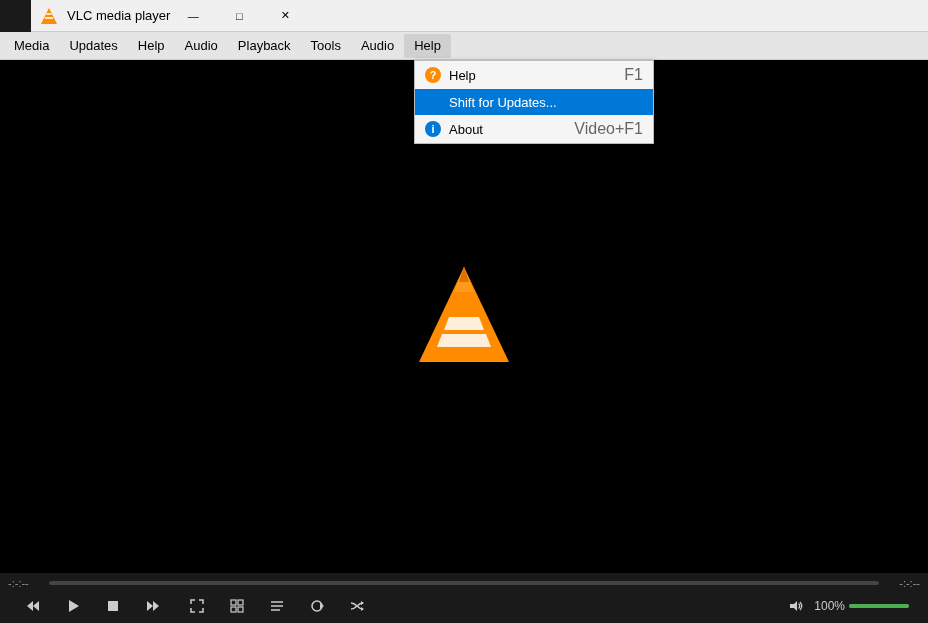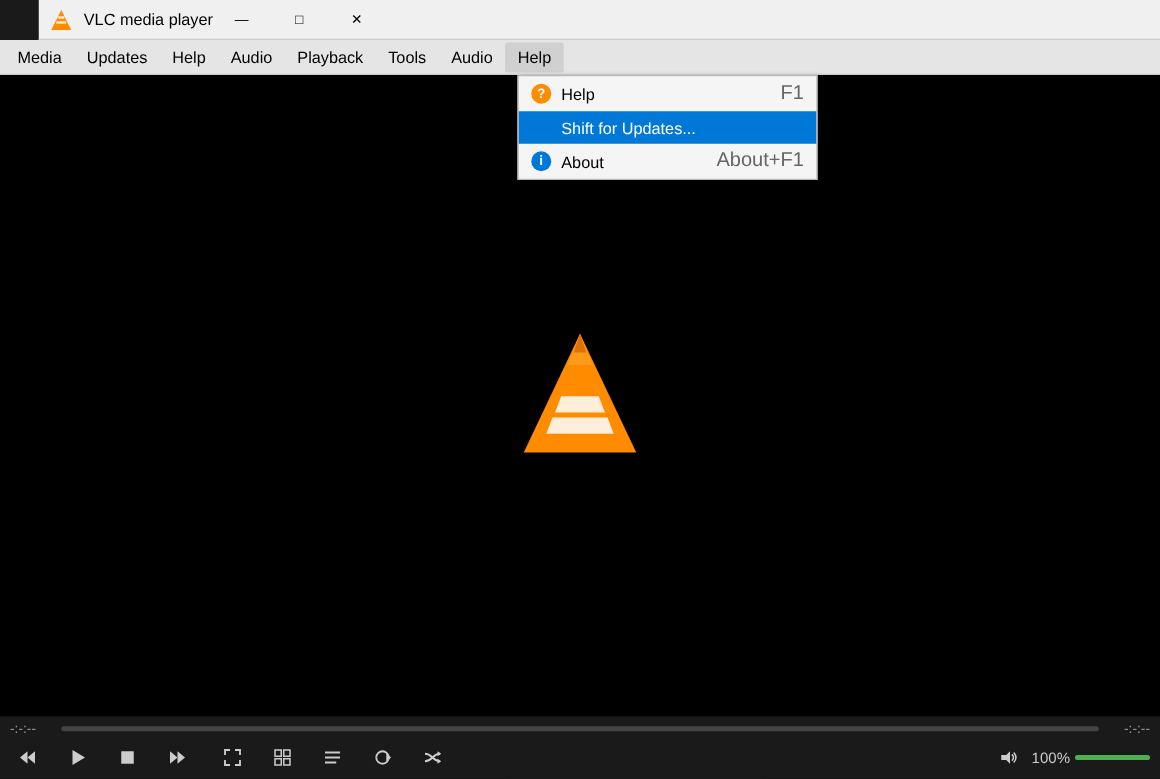--- a/index.html
+++ b/index.html
@@ -161,21 +161,21 @@
       color: #999;
       font-size: 11px;
       min-width: 35px;
       text-align: right;
     }
 
     
     #controls-row {
       display: flex;
       align-items: flex-start;
-      padding: 3px 8px;
+      padding: 3px 19px;
       gap: 12px;
     }
     .ctrl-btn {
       width: 28px;
       height: 24px;
       background: transparent;
       border: none;
       cursor: pointer;
       display: flex;
       align-items: center;
@@ -273,21 +273,21 @@
 
     <div class="dropdown-item highlighted">
       <span class="item-icon" style="background:transparent;"></span>
       <span class="item-label">Shift for Updates...</span>
       <span class="item-shortcut"></span>
     </div>
 
     <div class="dropdown-item">
       <span class="item-icon icon-info">i</span>
       <span class="item-label">About</span>
-      <span class="item-shortcut">About+F1</span>
+      <span class="item-shortcut">Video+F1</span>
     </div>
   </div>
 </div>
 
 <div id="video-area">
 
   <svg id="vlc-cone" viewBox="0 0 100 110" xmlns="http://www.w3.org/2000/svg">
 
     <ellipse cx="50" cy="105" rx="35" ry="5" fill="rgba(0,0,0,0.4)"></ellipse>
 

